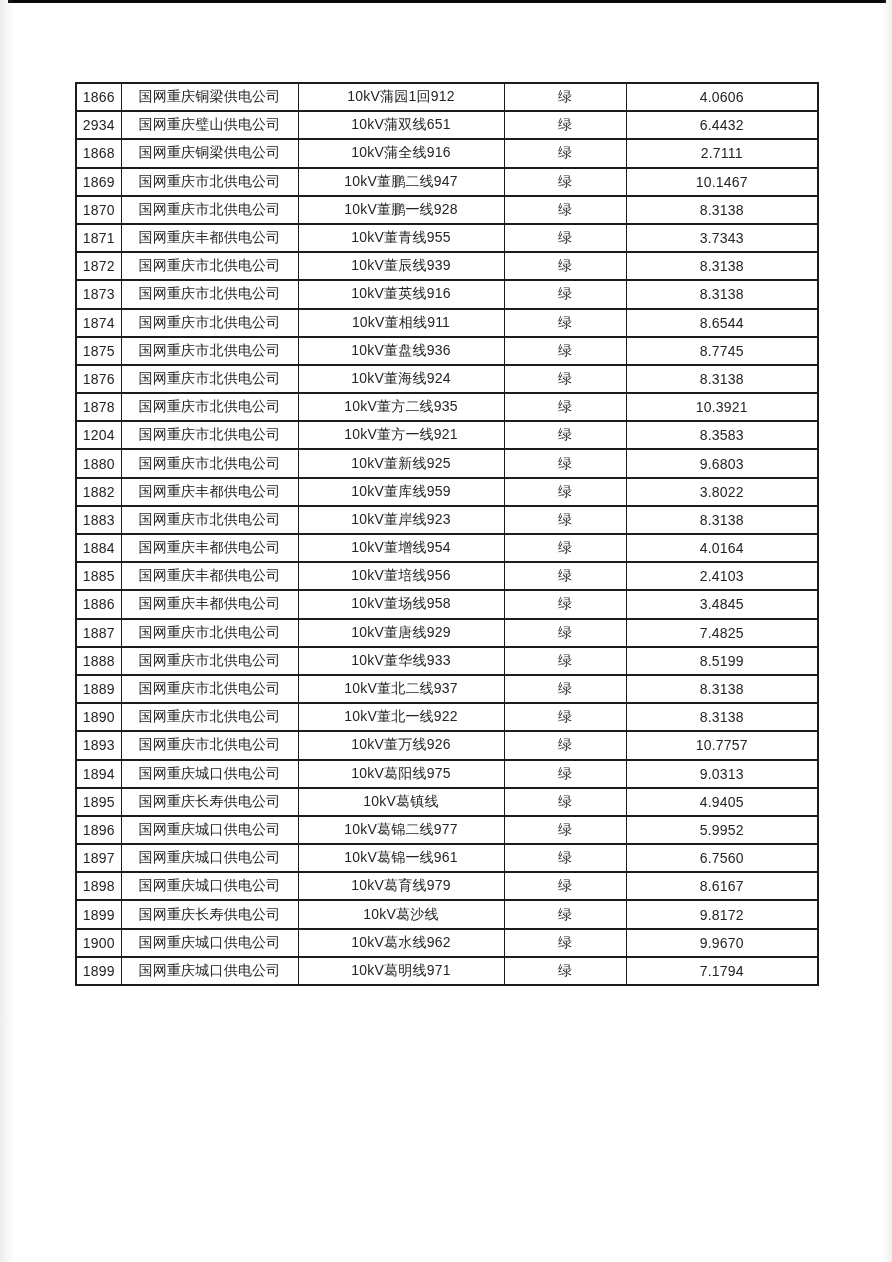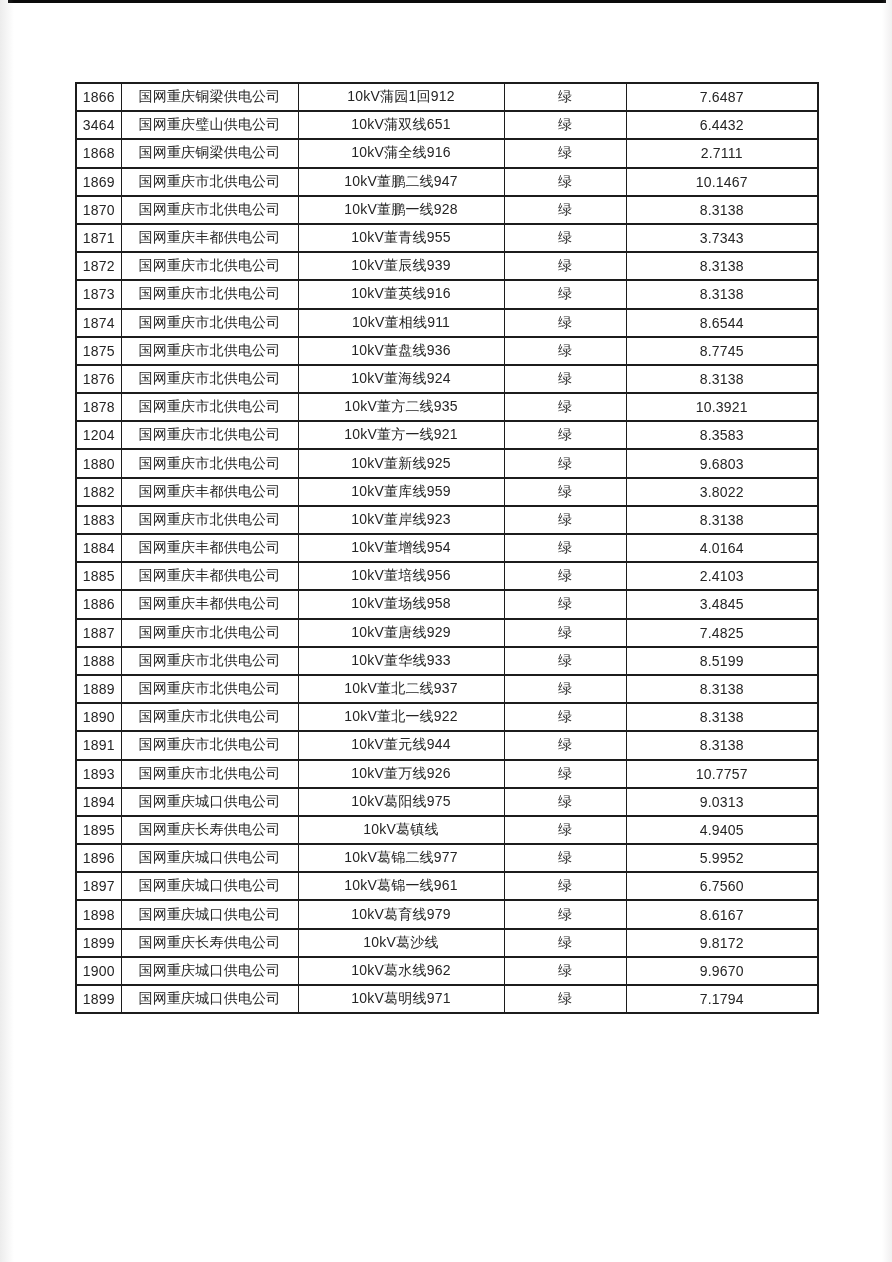--- a/index.html
+++ b/index.html
@@ -77,24 +77,24 @@
       <col style="width:206px">
       <col style="width:122px">
       <col style="width:192px">
     </colgroup>
     <tbody>
         <tr>
           <td class="cell-id">1866</td>
           <td class="cell-company">国网重庆铜梁供电公司</td>
           <td class="cell-line">10kV蒲园1回912</td>
           <td class="cell-status">绿</td>
-          <td class="cell-value">7.6487</td>
-        </tr>
-        <tr>
-          <td class="cell-id">3464</td>
+          <td class="cell-value">4.0606</td>
+        </tr>
+        <tr>
+          <td class="cell-id">2934</td>
           <td class="cell-company">国网重庆璧山供电公司</td>
           <td class="cell-line">10kV蒲双线651</td>
           <td class="cell-status">绿</td>
           <td class="cell-value">6.4432</td>
         </tr>
         <tr>
           <td class="cell-id">1868</td>
           <td class="cell-company">国网重庆铜梁供电公司</td>
           <td class="cell-line">10kV蒲全线916</td>
           <td class="cell-status">绿</td>
@@ -230,27 +230,20 @@
           <td class="cell-id">1889</td>
           <td class="cell-company">国网重庆市北供电公司</td>
           <td class="cell-line">10kV董北二线937</td>
           <td class="cell-status">绿</td>
           <td class="cell-value">8.3138</td>
         </tr>
         <tr>
           <td class="cell-id">1890</td>
           <td class="cell-company">国网重庆市北供电公司</td>
           <td class="cell-line">10kV董北一线922</td>
-          <td class="cell-status">绿</td>
-          <td class="cell-value">8.3138</td>
-        </tr>
-        <tr>
-          <td class="cell-id">1891</td>
-          <td class="cell-company">国网重庆市北供电公司</td>
-          <td class="cell-line">10kV董元线944</td>
           <td class="cell-status">绿</td>
           <td class="cell-value">8.3138</td>
         </tr>
         <tr>
           <td class="cell-id">1893</td>
           <td class="cell-company">国网重庆市北供电公司</td>
           <td class="cell-line">10kV董万线926</td>
           <td class="cell-status">绿</td>
           <td class="cell-value">10.7757</td>
         </tr>

